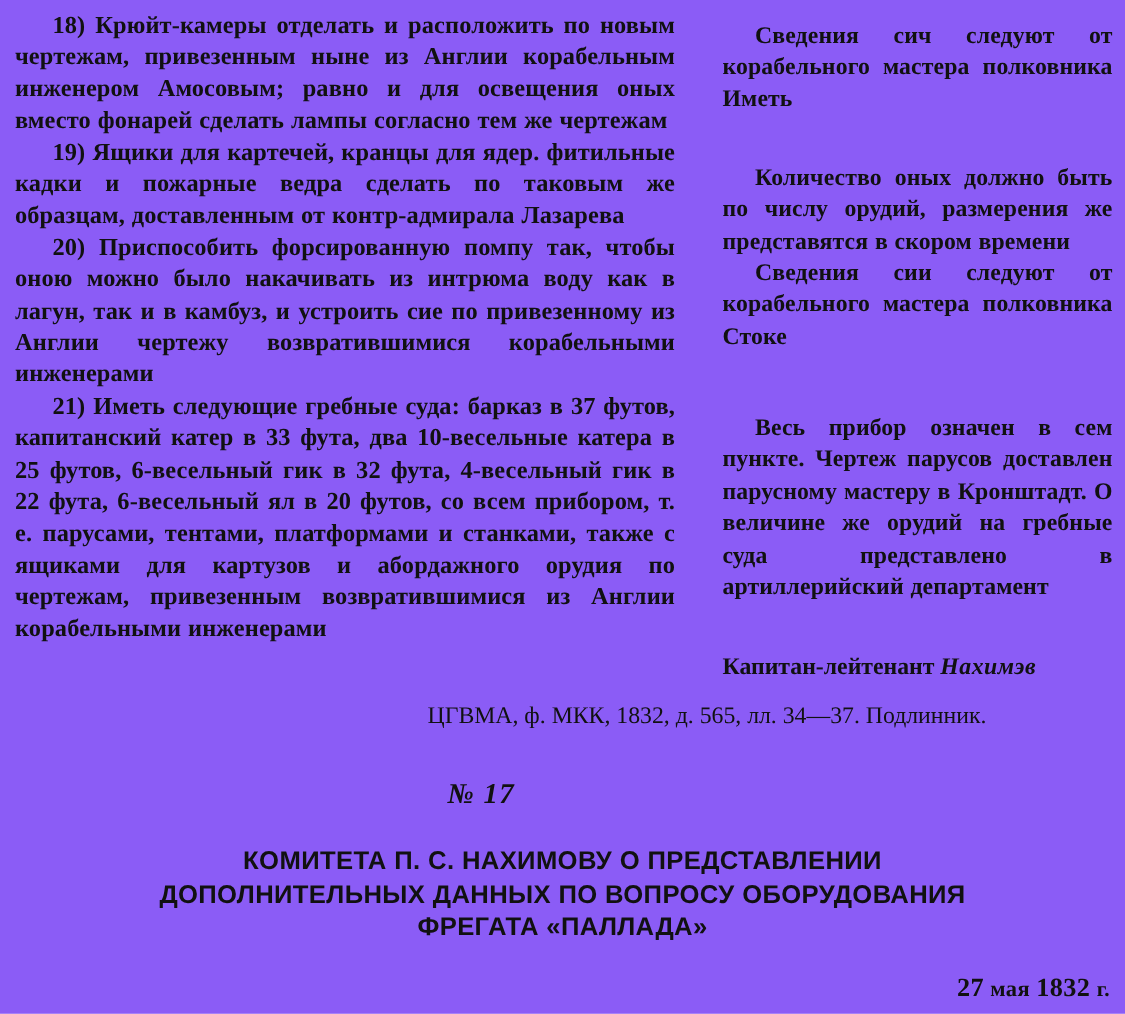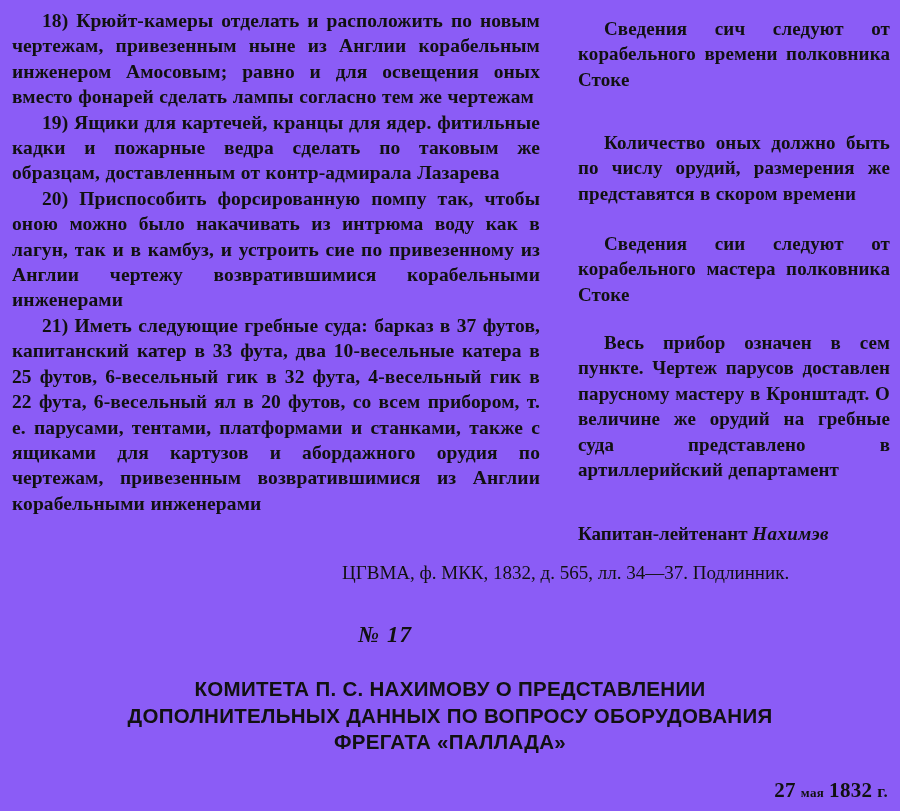--- a/index.html
+++ b/index.html
@@ -61,21 +61,21 @@
 
   .col-right p.para {
     font-size: 19px;
     line-height: 25.4px;
     text-indent: 26px;
   }
 
   
   .rc-block-1 { position: absolute; top: 8px;   left: 0; width: 312px; }
   .rc-block-2 { position: absolute; top: 122px; left: 0; width: 312px; }
-  .rc-block-3 { position: absolute; top: 198px; left: 0; width: 312px; margin-top: 25px; }
+  .rc-block-3 { position: absolute; top: 198px; left: 0; width: 312px; }
   .rc-block-4 { position: absolute; top: 322px; left: 0; width: 312px; }
 
   
   .signature {
     position: absolute;
     left: 578px;
     top: 522px;
     width: 312px;
     font-size: 19px;
     line-height: 24px;
@@ -135,41 +135,41 @@
   .date-line {
     position: absolute;
     right: 12px;
     top: 778px;
     font-size: 19px;
     font-weight: 600;
     letter-spacing: 0.3px;
     white-space: nowrap;
   }
   .date-line .d-day  { font-size: 21px; }
-  .date-line .d-mon  { font-size: 13px; margin-top: 32px; }
+  .date-line .d-mon  { font-size: 18px; margin-top: 32px; }
   .date-line .d-year { font-size: 21px; }
   .date-line .d-g    { font-size: 17px; }
 </style>
 </head>
 <body>
 
 <div class="page">
 
   <div class="columns">
 
     <div class="col-left">
       <p class="para">18) Крюйт-камеры отделать и расположить по новым чертежам, привезенным ныне из Англии корабельным инженером Амосовым; равно и для освещения оных вместо фонарей сделать лампы согласно тем же чертежам</p>
       <p class="para">19) Ящики для картечей, кранцы для ядер. фитильные кадки и пожарные ведра сделать по таковым же образцам, доставленным от контр-адмирала Лазарева</p>
       <p class="para">20) Приспособить форсированную помпу так, чтобы оною можно было накачивать из интрюма воду как в лагун, так и в камбуз, и устроить сие по привезенному из Англии чертежу возвратившимися корабельными инженерами</p>
       <p class="para">21) Иметь следующие гребные суда: барказ в 37 футов, капитанский катер в 33 фута, два 10-весельные катера в 25 футов, 6-весельный гик в 32 фута, 4-весельный гик в 22 фута, 6-весельный ял в 20 футов, со всем прибором, т. е. парусами, тентами, платформами и станками, также с ящиками для картузов и абордажного орудия по чертежам, привезенным возвратившимися из Англии корабельными инженерами</p>
     </div>
 
     <div class="col-right">
       <div class="rc-block-1">
-        <p class="para">Сведения сич следуют от корабельного времени полковника Стоке</p>
+        <p class="para">Сведения сич следуют от корабельного мастера полковника Иметь</p>
       </div>
       <div class="rc-block-2">
         <p class="para">Количество оных должно быть по числу орудий, размерения же представятся в скором времени</p>
       </div>
       <div class="rc-block-3">
         <p class="para">Сведения сии следуют от корабельного мастера полковника Стоке</p>
       </div>
       <div class="rc-block-4">
         <p class="para">Весь прибор означен в сем пункте. Чертеж парусов доставлен парусному мастеру в Кронштадт. О величине же орудий на гребные суда представлено в артиллерийский департамент</p>
       </div>

